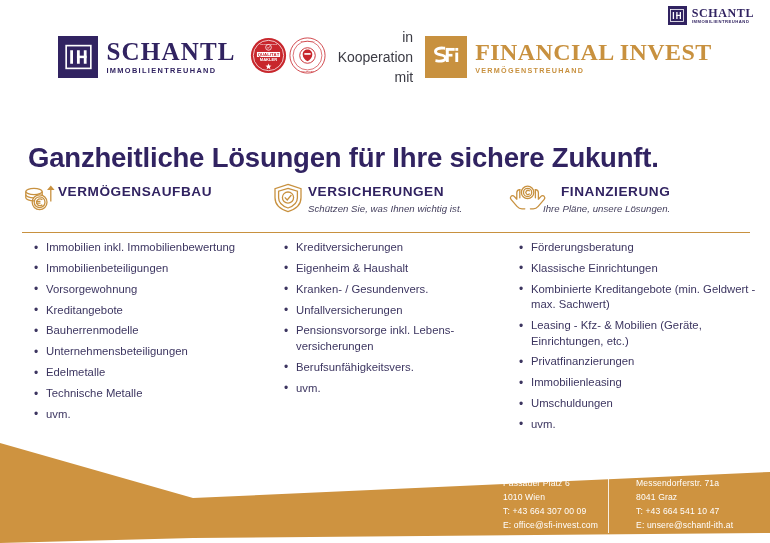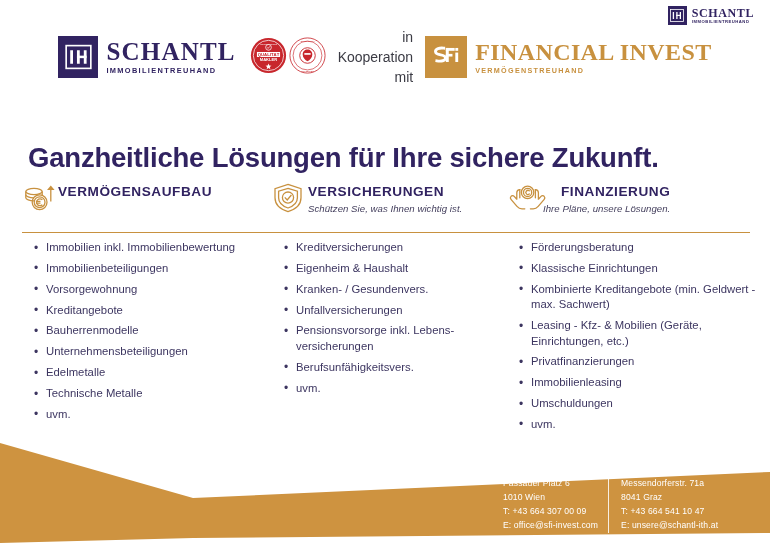--- a/index.html
+++ b/index.html
@@ -246,21 +246,21 @@
     align-items: flex-end;
   }
   .office {
     font-size: 8.6px;
     line-height: 1.62;
     letter-spacing: 0.12px;
     white-space: nowrap;
   }
   .office .line { display: block; }
   .office-wien { padding-right: 10px; }
-  .office-graz { padding-left: 12px; border-left: 1px solid rgba(255,255,255,0.85); }
+  .office-graz { padding-left: 27px; border-left: 1px solid rgba(255,255,255,0.85); }
 </style>
 </head>
 <body>
 
 <div id="page">
 
   <div class="mini-logo">
     <span class="mark">
       <svg width="14" height="13" viewBox="0 0 28 26">
         <rect x="1" y="1" width="26" height="24" fill="none" stroke="#ffffff" stroke-width="1.6"></rect>

